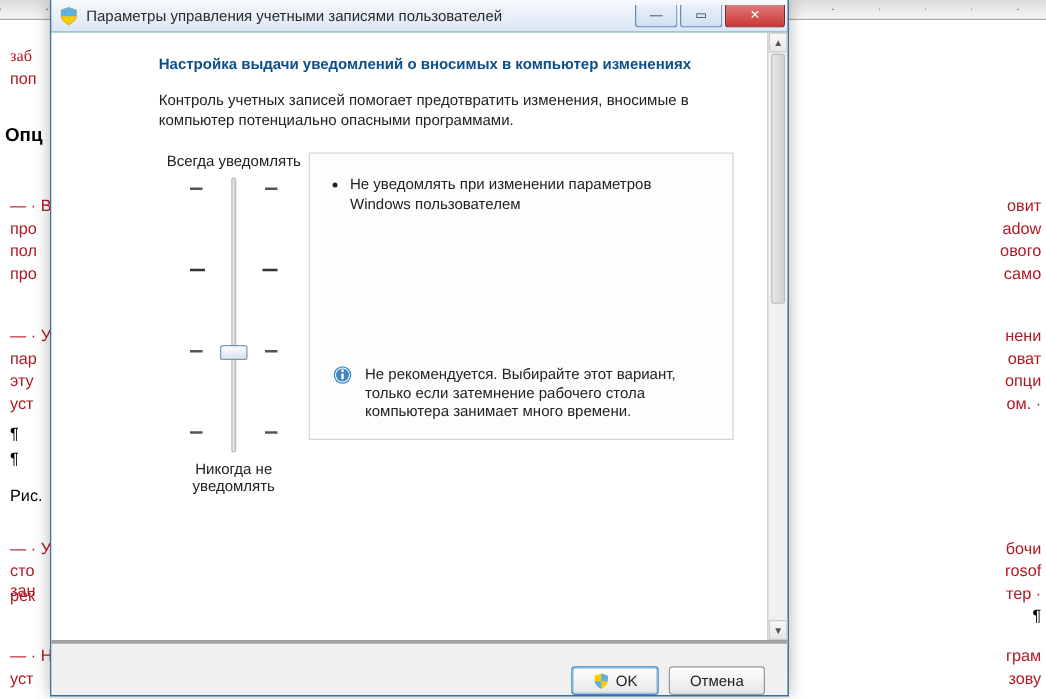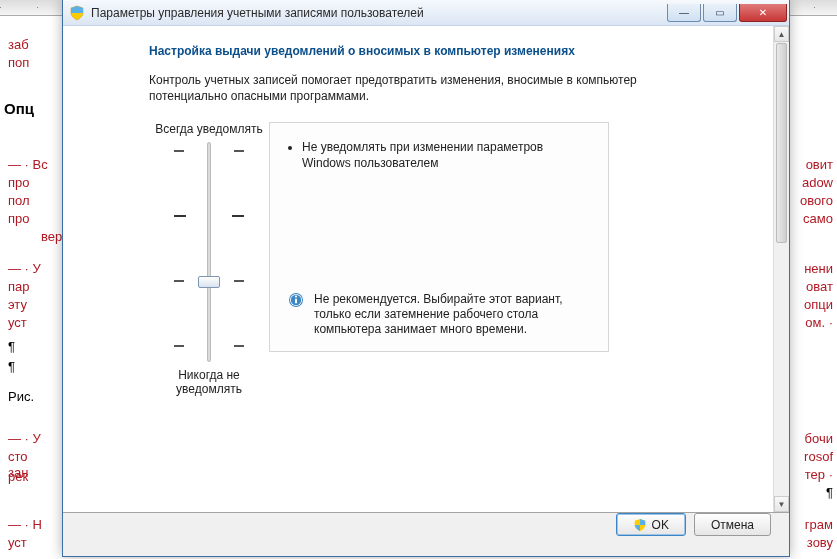--- a/index.html
+++ b/index.html
@@ -2,21 +2,21 @@
 <html><head>
 <meta charset="utf-8">
 <style>
   * { box-sizing: border-box; }
   html, body { margin: 0; padding: 0; width: 837px; height: 559px; font-family: 'Segoe UI', Tahoma, sans-serif; font-size: 12px; overflow: hidden; }
   .bg { position: absolute; inset: 0; background: #fff; }
   .bg-text { position: absolute; color: #b01823; font-size: 13px; line-height: 18px; }
   .bg-black { color: #000; font-weight: bold; text-align: center; }
   .ruler { position: absolute; top: 0; left: 0; right: 0; height: 16px; background: linear-gradient(#dcdcdc,#f5f5f5); border-bottom: 1px solid #aaa; }
   .ruler::before { content:''; position:absolute; left:0; right:0; top:7px; height:1px; background: repeating-linear-gradient(90deg,#888 0,#888 1px,transparent 1px,transparent 37px);}
-  .dialog { position: absolute; top: 0; left: 62px; width: 728px; height: 557px; background: #0f766e; border: 1px solid #3b6ea5; border-top: none; box-shadow: 0 0 12px rgba(0,0,0,.3);}
+  .dialog { position: absolute; top: 0; left: 40px; width: 591px; height: 557px; background: #0f766e; border: 1px solid #3b6ea5; border-top: none; box-shadow: 0 0 12px rgba(0,0,0,.3);}
   .titlebar { height: 26px; background: linear-gradient(#f6f9fd,#dbe6f4); border-bottom: 1px solid #c5d4e6; display:flex; align-items:center; padding:0 2px 0 6px; position:relative;}
   .titlebar .shield { width:16px; height:16px; margin-right:6px; }
   .titlebar .title { color:#2a2a2a; font-size:12px; flex:1; white-space:nowrap; }
   .winbtns { display:flex; }
   .winbtn { width:34px; height:18px; margin-left:2px; border:1px solid #6b8caf; border-top:none; border-radius:0 0 3px 3px; background:linear-gradient(#eaf1f9,#cfe0f2); display:flex; align-items:center; justify-content:center; font-size:10px; color:#2a435c;}
   .winbtn.close { width:48px; background:linear-gradient(#e07a7a,#c93636); color:#fff; border-color:#8c2424;}
   .content-wrap { position:absolute; top:26px; bottom:44px; left:0; right:16px; overflow:hidden; padding:18px 24px 0 86px; background:#fff;}
   .scrollbar { position:absolute; top:26px; bottom:44px; right:0; width:16px; background:#f0f0f0; border-left:1px solid #ddd;}
   .sb-arrow { height:16px; background:linear-gradient(#f8f8f8,#e6e6e6); border:1px solid #ccc; display:flex; align-items:center; justify-content:center; font-size:8px; color:#555;}
   .sb-thumb { position:absolute; left:2px; right:2px; top:17px; height:200px; background:linear-gradient(90deg,#e8e8e8,#cfcfcf); border:1px solid #bbb; border-radius:2px;}
@@ -34,32 +34,32 @@
   .tick-row .center-gap { width:20px; }
   .thumb { position:absolute; left:50%; transform:translate(-50%,-50%); width:22px; height:12px; background:linear-gradient(#fefefe,#d9e2ee); border:1px solid #7d95b0; border-radius:2px;}
   .right-col { flex:1; }
   .panel { border:1px solid #d6d6d6; background:#fdfdfd; width:340px; min-height:230px; padding:16px 18px 10px 18px; position:relative;}
   .panel-title { font-weight:bold; color:#1a1a1a; font-size:12px; line-height:16px; margin-bottom:10px;}
   .panel-ul { margin:0 0 0 14px; padding:0; }
   .panel-ul li { color:#222; font-size:12px; line-height:16px; list-style:disc; max-width:260px;}
   .info-row { position:absolute; bottom:14px; left:18px; right:18px; display:flex; align-items:flex-start; gap:10px;}
   .info-icon { width:16px; height:16px; flex:none; }
   .info-text { font-size:12px; color:#222; line-height:15px;}
-  .footer { position:absolute; left:0; right:0; bottom:0; height:44px; background:#f0f0f0; border-top:1px solid #a3a3a3; display:flex; align-items:flex-start; justify-content:flex-end; padding:0 18px; gap:8px;}
+  .footer { position:absolute; left:0; right:0; bottom:0; height:44px; background:#f0f0f0; border-top:3px solid #a3a3a3; display:flex; align-items:flex-end; justify-content:flex-end; padding:0 18px; gap:8px;}
   .btn { height:23px; padding:0 16px; background:linear-gradient(#fefefe,#e6e6e6); border:1px solid #9a9a9a; border-radius:3px; font-size:12px; color:#222; display:inline-flex; align-items:center; gap:5px; cursor:pointer;}
   .btn.ok { border-color:#3d86c6; box-shadow:0 0 0 1px #9cc3e8 inset;}
   .shield-svg { width:14px; height:14px; }
 </style>
 </head>
 <body>
 
 <div class="bg">
   <div class="ruler"></div>
   <div class="bg-text bg-black" style="top:100px; left:4px; font-size:15px;">Опц</div>
-  <div class="bg-text" style="top:36px; left:8px;">заб</div>
+  <div class="bg-text" style="top:36px; left:8px;font-family:Liberation Serif, serif;">заб</div>
   <div class="bg-text" style="top:54px; left:8px;">поп</div>
   <div class="bg-text" style="top:156px; left:8px;">— · Вс</div>
   <div class="bg-text" style="top:174px; left:8px;">про</div>
   <div class="bg-text" style="top:192px; left:8px;">пол</div>
   <div class="bg-text" style="top:210px; left:8px;">про</div>
   <div class="bg-text" style="top:228px; left:0;margin-left:41px;">вер</div>
   <div class="bg-text" style="top:260px; left:8px;">— · У</div>
   <div class="bg-text" style="top:278px; left:8px;">пар</div>
   <div class="bg-text" style="top:296px; left:8px;">эту</div>
   <div class="bg-text" style="top:314px; left:8px;">уст</div>

